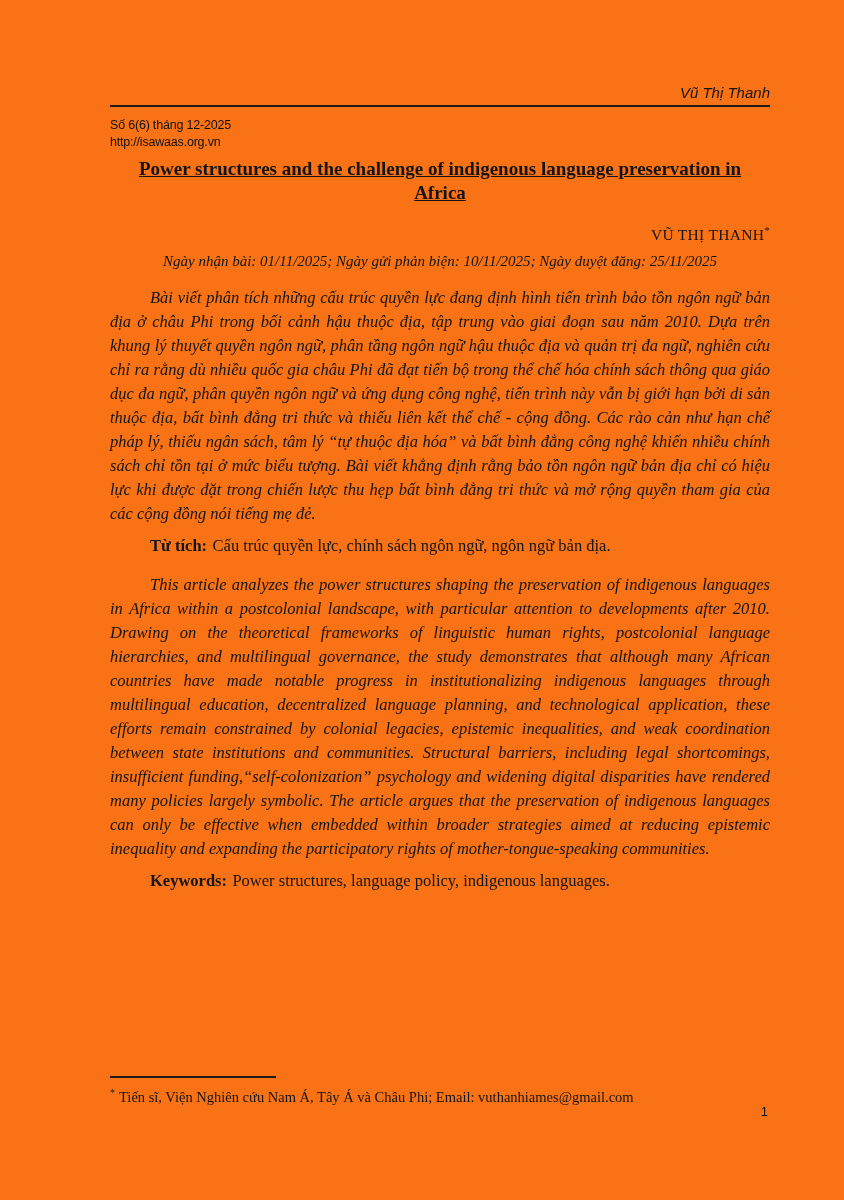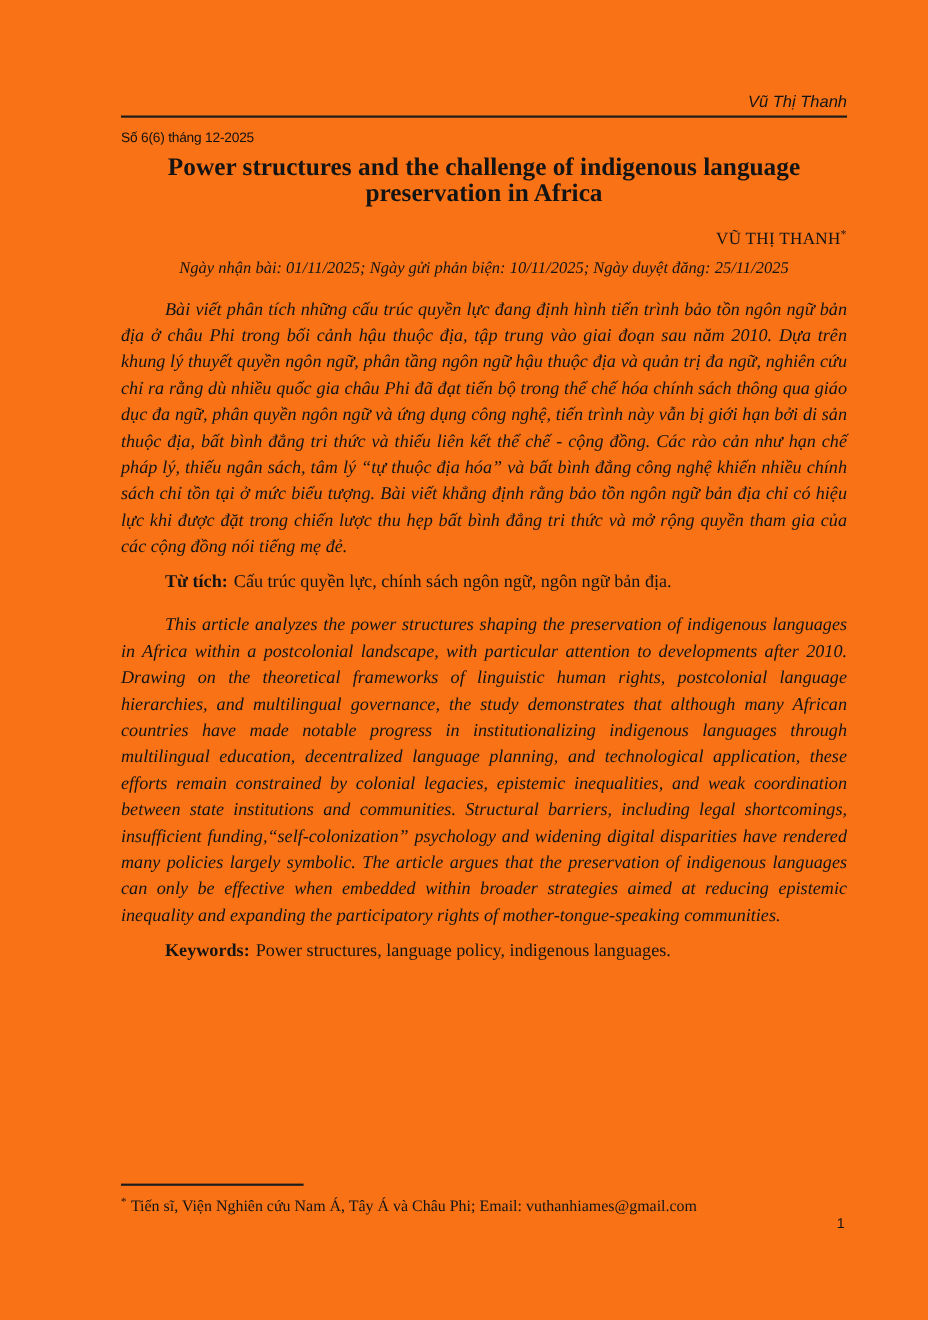--- a/index.html
+++ b/index.html
@@ -37,26 +37,27 @@
   .publisher .pub-line { color: #111; }
   .publisher .pub-url { text-decoration: none; color: #111; display: block; }
   .title-vi {
     font-size: 25px;
     line-height: 33px;
     font-weight: bold;
     text-align: center;
     margin: 34px 0 0 0;
   }
   .title-en {
-    font-size: 23px;
+    font-size: 19px;
     line-height: 24px;
     font-weight: bold;
     text-align: center;
     margin: 6px auto 16px auto;
     max-width: 620px;
+    text-decoration: underline;
   }
   .author-line {
     text-align: right;
     font-size: 15.5px;
     line-height: 19px;
     margin-top: 7px;
     letter-spacing: 0.3px;
   }
   .author-line sup { font-size: 11px; }
   .dates-line {
@@ -113,20 +114,21 @@
 <body>
 
 <div class="page">
 
   <div class="running-head">Vũ Thị Thanh</div>
 
   <hr class="head-rule">
 
   <div class="publisher">
     <div class="pub-line">Số 6(6) tháng 12-2025</div>
+    <a class="pub-url">http://isawaas.org.vn</a>
   </div>
 
 
   <h2 class="title-en">Power structures and the challenge of indigenous language preservation in Africa</h2>
 
   <div class="author-line">
     <span>VŨ THỊ THANH</span><sup>*</sup>
   </div>
 
   <div class="dates-line">Ngày nhận bài: 01/11/2025; Ngày gửi phản biện: 10/11/2025; Ngày duyệt đăng: 25/11/2025</div>

